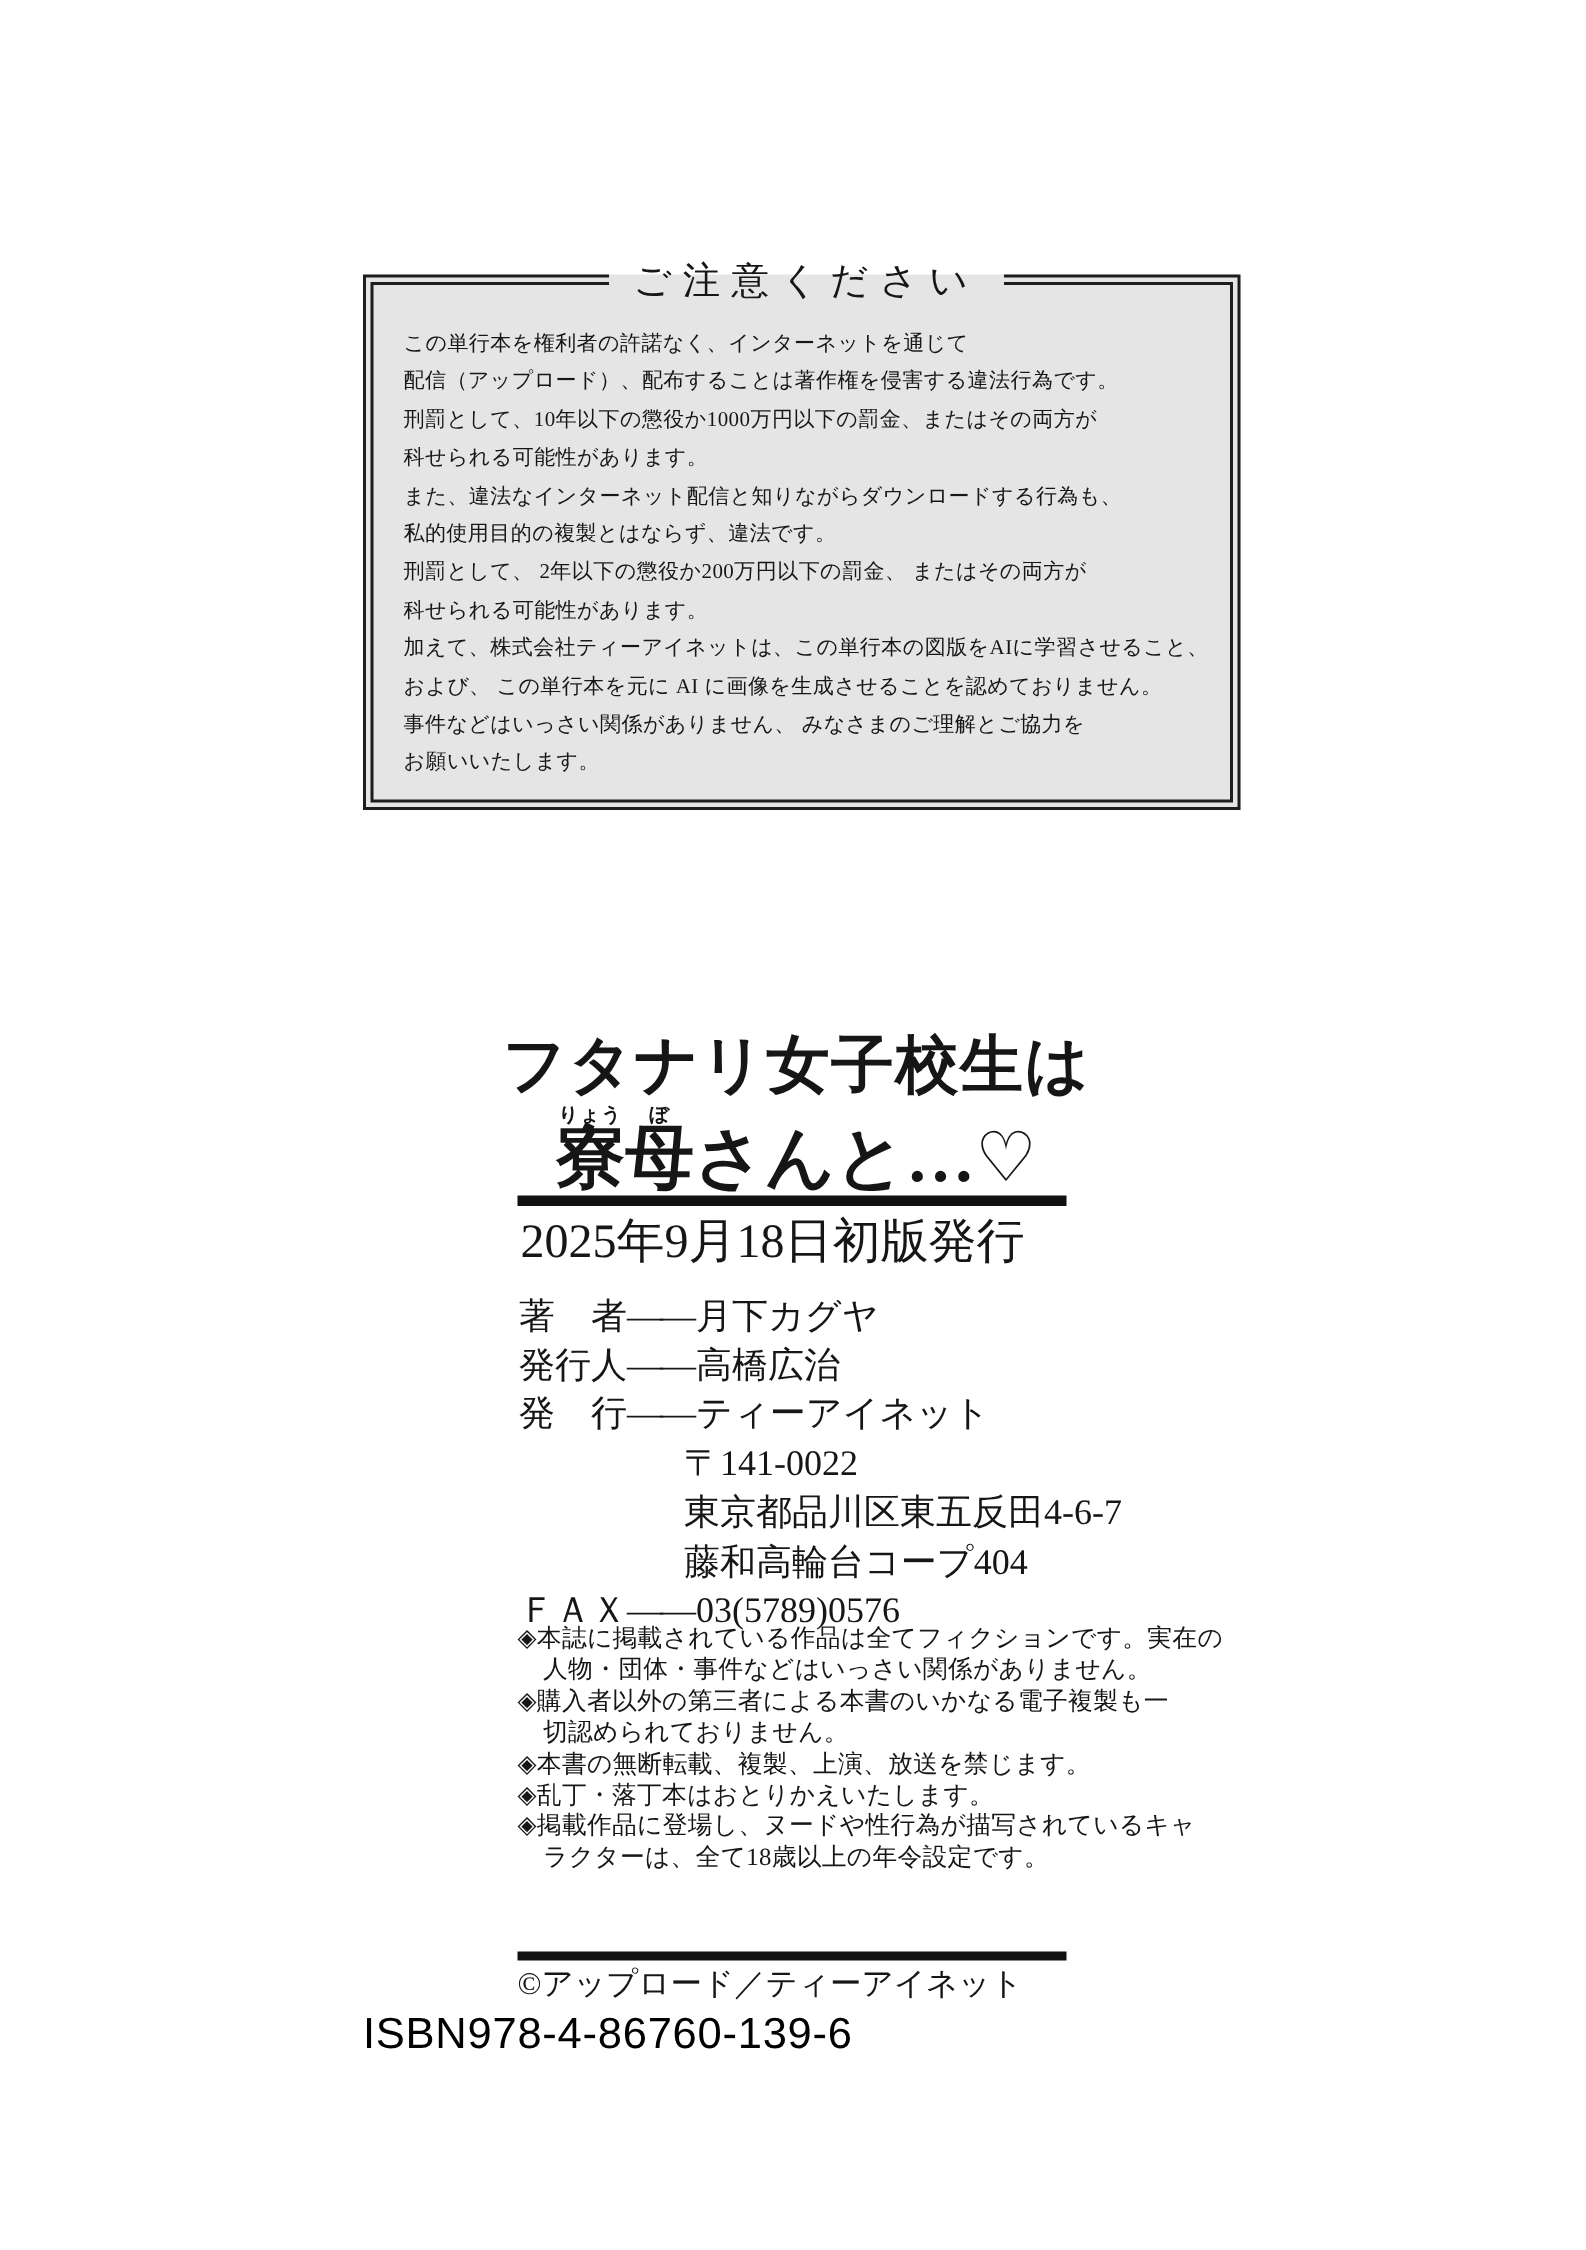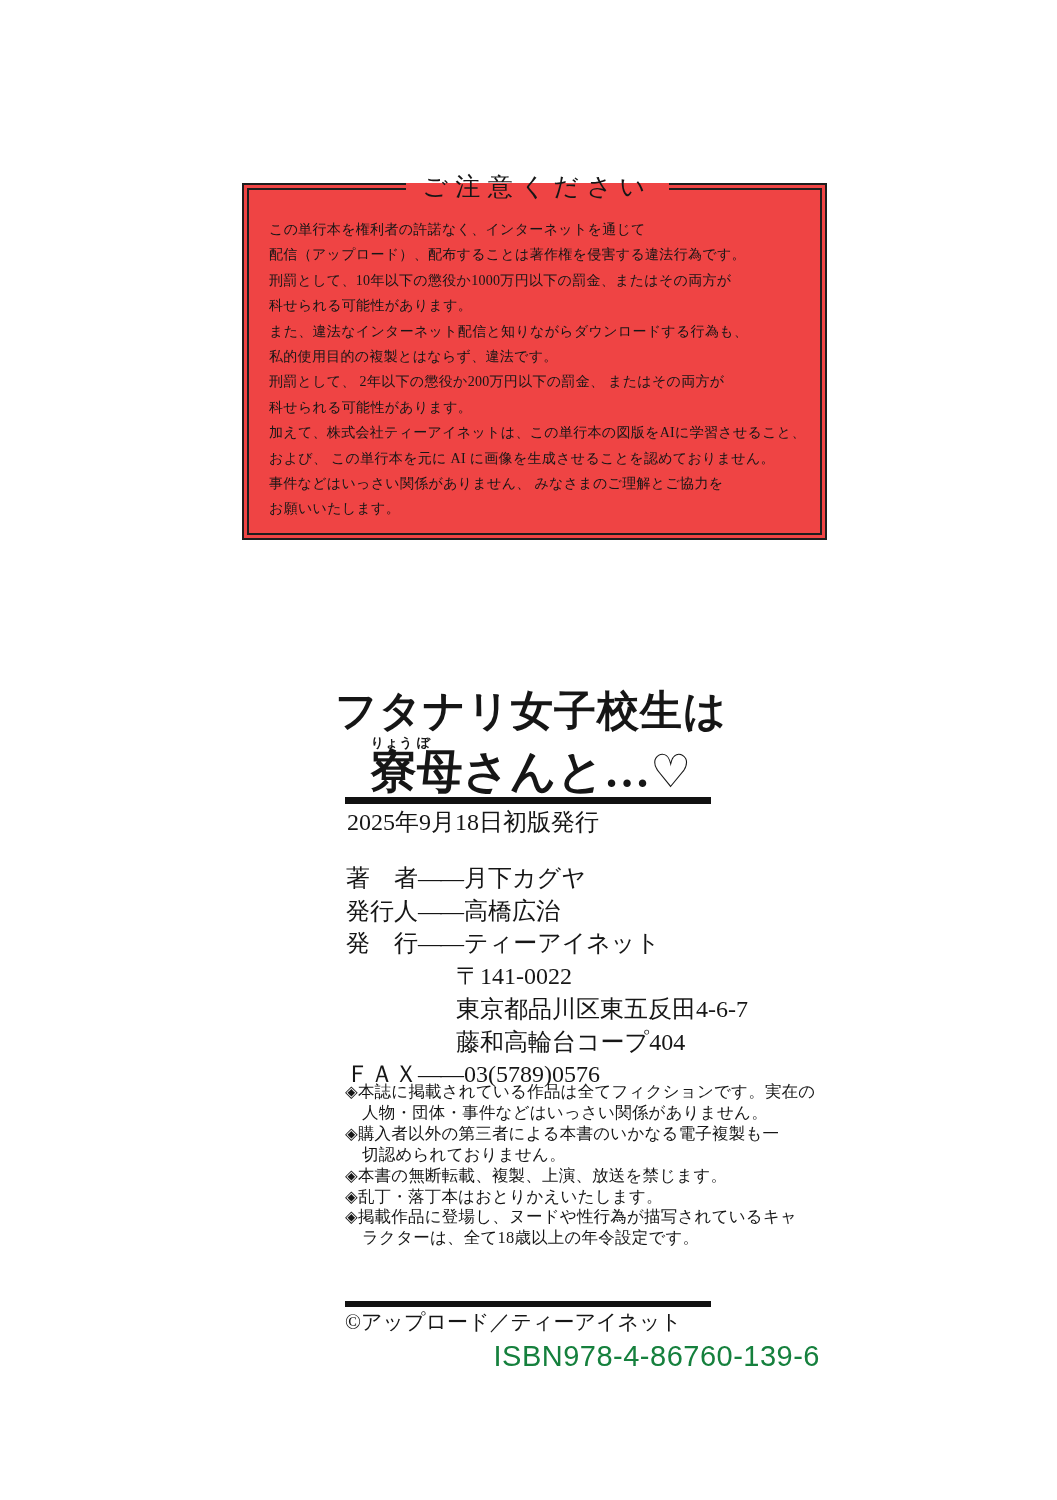--- a/index.html
+++ b/index.html
@@ -6,64 +6,64 @@
   .page {
     position:relative; width:1057px; height:1500px; margin:0 auto;
     background:#ffffff; color:#161616; overflow:hidden;
     font-family:"Liberation Serif","DejaVu Serif",serif;
   }
 
   
   fieldset.notice {
     position:absolute; left:242px; top:170px; width:578px; height:370px;
     box-sizing:border-box; margin:0; padding:14px 14px 0 20px;
-    border:7px double #1d1d1d; background:#ef4444;
+    border:7px double #1d1d1d; background:#e5e5e5;
   }
   fieldset.notice legend {
     margin:0 auto; padding:0 16px;
     font-size:25px; letter-spacing:0.30em; white-space:nowrap;
   }
   .notice-line {
     font-size:14px; line-height:25.4px; letter-spacing:0.3px; white-space:nowrap;
   }
 
   
   .book-title {
     position:absolute; left:242px; top:686px; width:578px;
     text-align:center; font-weight:bold;
   }
   .bt1 { font-size:42px; line-height:50px; letter-spacing:1px; white-space:nowrap; }
   .bt2 { font-size:46px; line-height:52px; white-space:nowrap; }
   .bt2 ruby rt {
-    font-size:13px; font-weight:bold; letter-spacing:1px; text-align:left;
+    font-size:13px; font-weight:bold; letter-spacing:1px; text-align:center;
   }
 
   
   .rule1 { position:absolute; left:345px; top:797px; width:366px; height:7px; background:#111; }
   .rule2 { position:absolute; left:345px; top:1301px; width:366px; height:6px; background:#111; }
 
   
-  .edition { position:absolute; left:347px; top:806px; font-size:24px; white-space:nowrap; }
+  .edition { position:absolute; left:347px; top:806px; font-size:32px; white-space:nowrap; }
   .pubblock { position:absolute; left:346px; top:862px; font-size:24px; line-height:32.7px; }
   .pubrow { white-space:nowrap; }
   .publabel { display:inline-block; width:72px; text-align:justify; text-align-last:justify; }
   .pubsep { letter-spacing:-2px; margin-right:2px; }
   .addr { margin-left:110px; white-space:nowrap; }
 
   
   .notes { position:absolute; left:345px; top:1082px; width:460px; font-size:16.5px; line-height:20.9px; letter-spacing:0.2px; }
   .note-line { white-space:nowrap; }
   .note-cont { padding-left:17px; }
 
   
   .copyright { position:absolute; left:345px; top:1308px; font-size:21px; white-space:nowrap; }
   .isbn {
-    position:absolute; left:242px; top:1340px; width:578px; text-align:right;
+    position:absolute; left:242px; top:1340px; width:578px; text-align:left;
     font-family:"Liberation Sans","DejaVu Sans",sans-serif;
-    font-size:29px; letter-spacing:0.5px; color:#15803d; white-space:nowrap;
+    font-size:29px; letter-spacing:0.5px; color:#000000; white-space:nowrap;
   }
 </style>
 </head>
 <body>
 
 <div class="page">
 
   <fieldset class="notice">
     <legend>ご注意ください</legend>
     <div class="notice-line">この単行本を権利者の許諾なく、インターネットを通じて</div>

